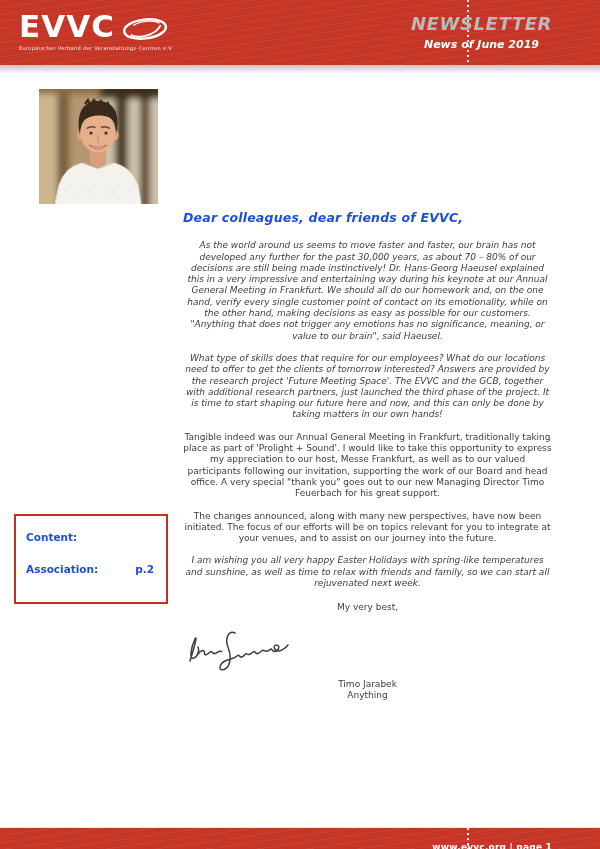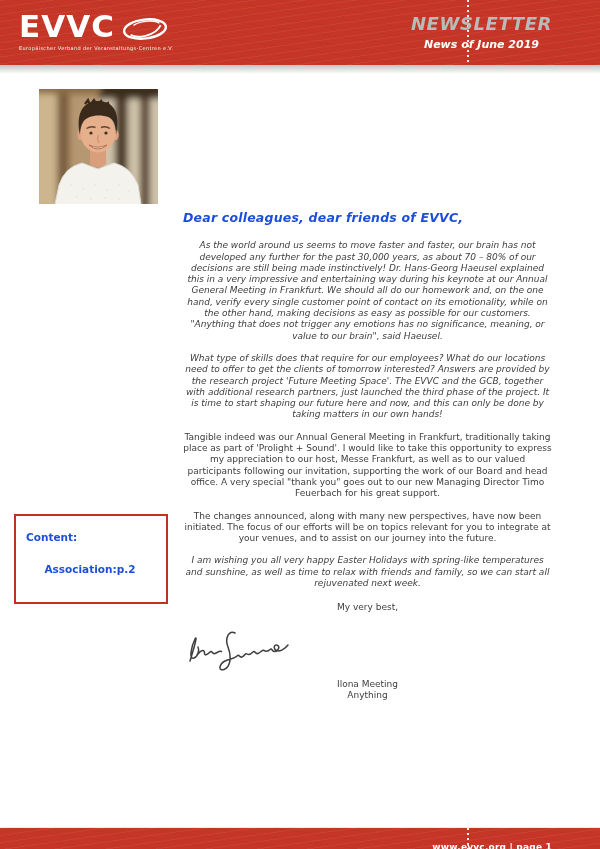--- a/index.html
+++ b/index.html
@@ -69,21 +69,21 @@
   .signature-svg { display: block; margin: 5px 0 6px 2px; }
   .signer { margin: 0 !important; line-height: 11px; }
 
   
   .content-box {
     position: absolute; left: 14px; top: 474px; width: 154px; height: 90px;
     border: 2px solid #c2301f; background: #ffffff;
     padding: 15px 12px 0 10px; color: #1d4ed8; font-weight: bold; margin-top: 40px;
   }
   .cb-title { font-size: 10.5px; margin-bottom: 17px; }
-  .cb-row { display: flex; justify-content: center; font-size: 10.5px; line-height: 18px; cursor: pointer; }
+  .cb-row { display: flex; justify-content: space-between; font-size: 10.5px; line-height: 18px; cursor: pointer; }
 
   
   .ftr-text {
     position: absolute; right: 48px; top: 50%; transform: translateY(-50%);
     color: #ffffff; font-weight: bold; font-size: 9px; letter-spacing: 0.2px;
     text-decoration: none;
   }
 </style>
 </head>
 <body>
@@ -183,20 +183,20 @@
 
   <p class="closing">My very best,</p>
 
   <svg class="signature-svg" width="108" height="48" viewBox="0 0 108 48">
     <g fill="none" stroke="#3f3f3f" stroke-width="1.5" stroke-linecap="round">
       <path d="M5,36 C9,23 13,9 10,14 C7,20 3,35 9,33 C13,31.5 14.5,25 13,22 M13,29 C16,25 19.5,24 19.5,28 C19.5,31 22,30 25,27 C27,25 27,29.5 30,28.5 C33,27.5 34,25 36.5,26.5"></path>
       <path d="M50,8 C44,4.5 39.5,13 43,22 C46.5,31 46,42 39,44.5 C33,46.5 34,39 40,36 C45,33.5 49,34 52,31 C54.5,28.5 54,33 57,32 C60,31 60,27.5 62,29 C64,30.5 66,29 68,27 C70,25 70,29.5 73,28.5 C76,27.5 77,24.5 79,25.5 C81,26.5 83,26.5 85,24.5 C87,22.5 87,26.5 89.5,26.5 C92.5,26.5 95.5,22 92.5,20.3 C89.5,18.7 87.5,23.5 91.5,25.5 C94.5,27 100,24 103,20"></path>
     </g>
   </svg>
 
-  <p class="signer">Ilona Meeting</p>
+  <p class="signer">Timo Jarabek</p>
   <p class="signer">Anything</p>
 </main>
 
 <footer class="footer redbar">
   <div class="dots"></div>
   <a class="ftr-text" href="#">www.evvc.org | page 1</a>
 </footer>
 
 </body></html>

